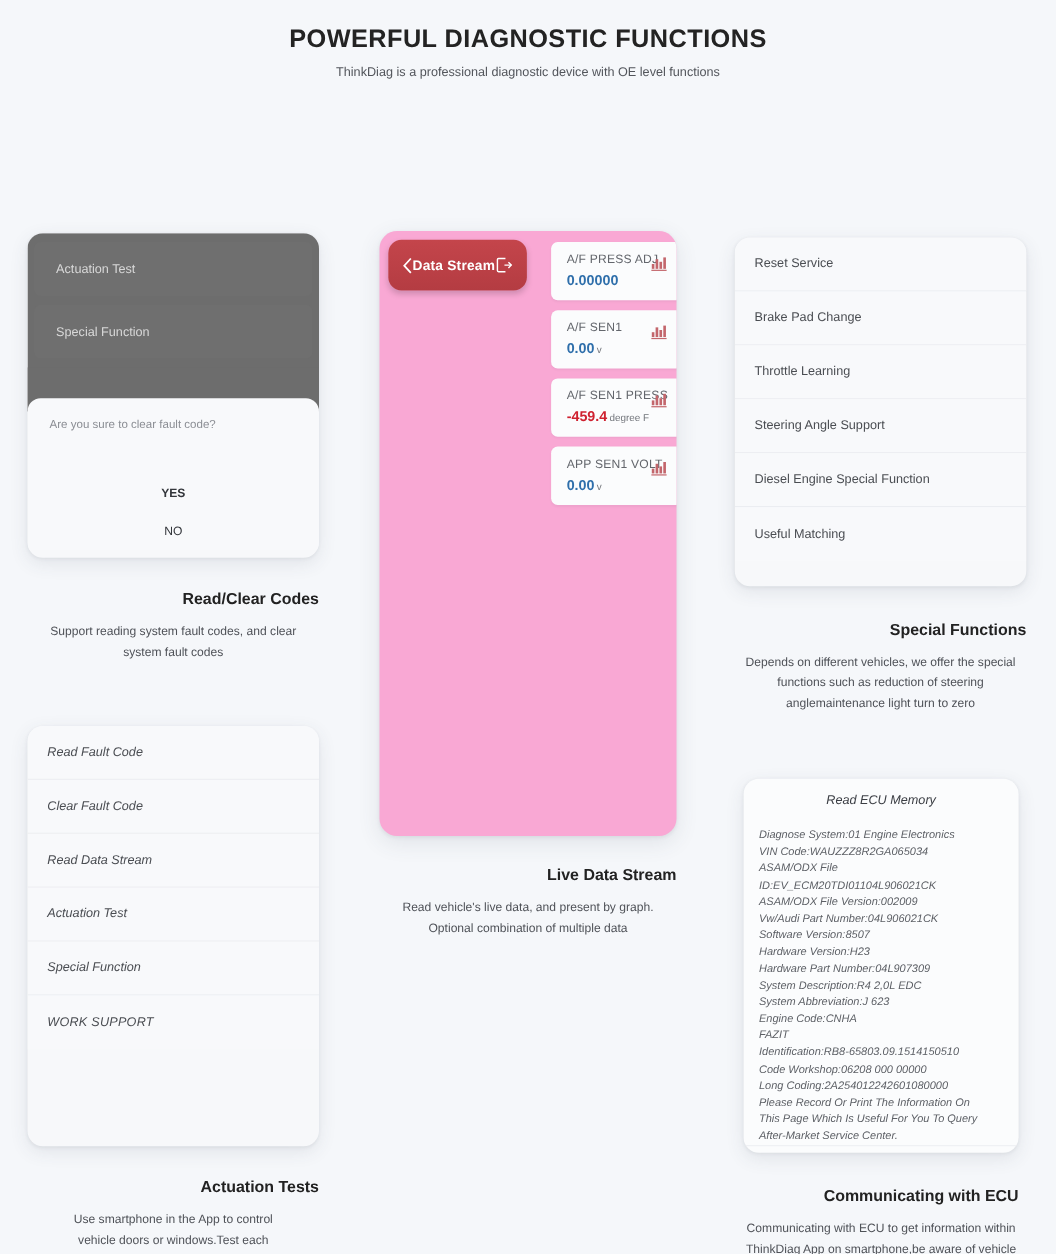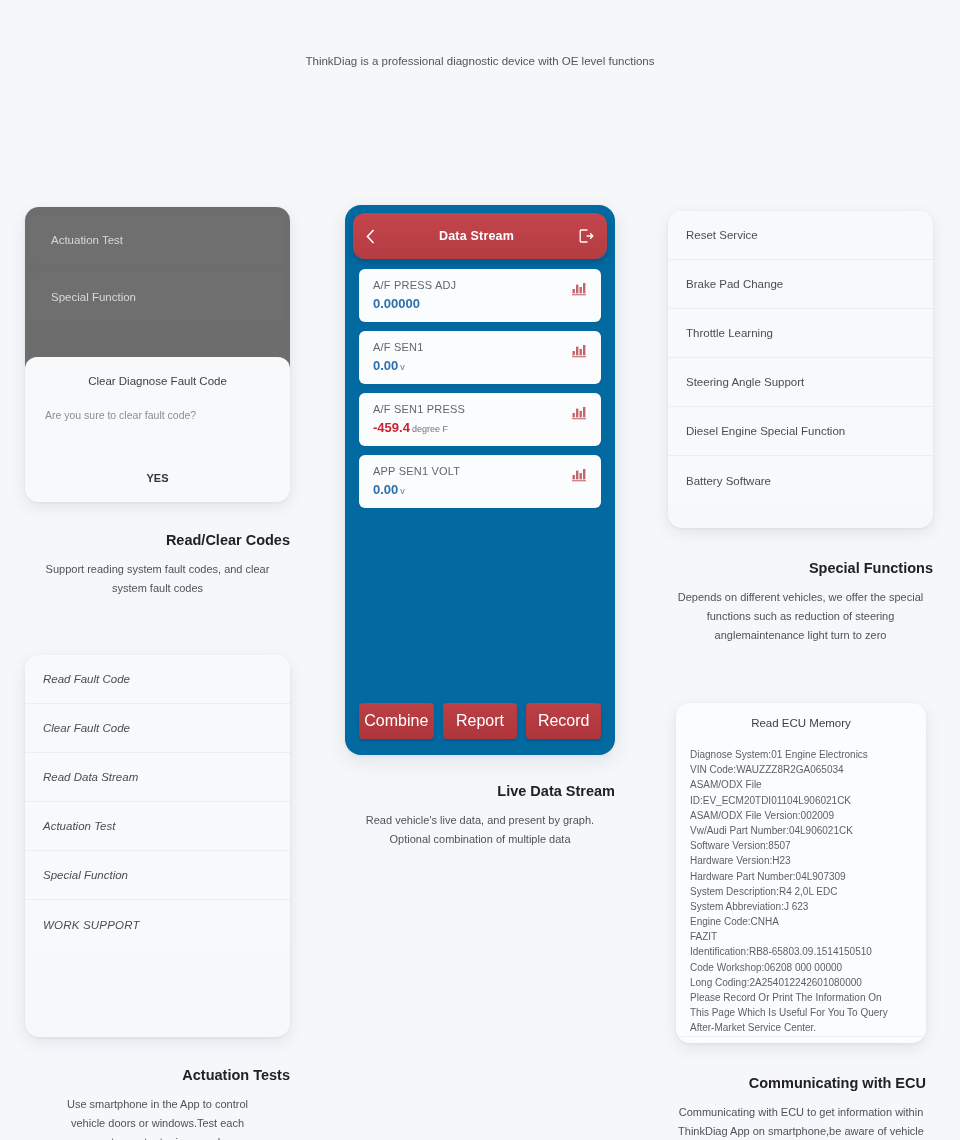--- a/index.html
+++ b/index.html
@@ -16,21 +16,21 @@
 
   
   .page-header { padding-top: 22px; text-align: center; }
   .page-title {
     font-size: 23px;
     font-weight: bold;
     letter-spacing: 0.4px;
     color: #232323;
   }
   .page-subtitle {
-    margin-top: 33px;
+    margin-top: 11px;
     font-size: 11.5px;
     color: #52555b;
     text-align: center;
   }
 
   
   .board { position: relative; width: 772px; height: 1040px; }
 
   .block { position: absolute; }
 
@@ -107,27 +107,27 @@
   }
   .caption-text {
     margin-top: 12px;
     font-size: 11px;
     line-height: 1.72;
     color: #4f5258;
   }
 
   
   .ds-phone {
-    background: #0369a1;
+    background: #f9a8d4;
     border-radius: 16px;
     box-shadow: 0 6px 20px rgba(60,70,90,0.11), 0 1px 3px rgba(60,70,90,0.07);
     overflow: hidden;
     position: relative;
     display: flex;
-    flex-direction: column;
+    flex-direction: row;
   }
   .ds-head {
     height: 46px;
     background: linear-gradient(180deg, #c4454b 0%, #b43c42 100%);
     border-radius: 12px;
     margin: 8px 8px 0 8px;
     display: flex;
     align-items: center;
     padding: 0 13px;
     color: #fff;
@@ -189,20 +189,21 @@
 
   
   .ecu-phone {
     background: #fbfcfd;
     border-radius: 14px;
     box-shadow: 0 5px 16px rgba(60,70,90,0.10), 0 1px 3px rgba(60,70,90,0.07);
     overflow: hidden;
     display: flex;
     flex-direction: column;
     padding-top: 14px;
+    font-style: italic;
   }
   .ecu-title {
     text-align: center;
     font-size: 11.5px;
     color: #3b3e44;
     padding-bottom: 18px;
   }
   .ecu-lines {
     padding: 0 14px;
     font-size: 10px;
@@ -216,34 +217,34 @@
     font-weight: bold;
     color: #33363b;
     padding: 12px 0 14px 0;
     border-top: 1px solid #eef0f3;
   }
 </style>
 </head>
 <body>
 
 <div class="page-header">
+  <div class="page-title">POWERFUL DIAGNOSTIC FUNCTIONS</div>
   <div class="page-subtitle">ThinkDiag is a professional diagnostic device with OE level functions</div>
 </div>
 
 <div class="board">
 
   <div class="block" style="left:25px; top:140px; width:265px;">
     <div class="phone" style="height:295px;">
       <div class="dim-list">
         <div class="dim-row">Actuation Test</div>
         <div class="dim-row">Special Function</div>
         <div class="dim-filler"></div>
       </div>
       <div class="dialog">
-        <div class="dialog-title">Clear Diagnose Fault Code</div>
         <div class="dialog-body">Are you sure to clear fault code?</div>
         <div class="dialog-btn primary">YES</div>
         <div class="dialog-btn">NO</div>
       </div>
     </div>
     <div class="caption" style="margin-top:30px;">
       <div class="caption-title">Read/Clear Codes</div>
       <div class="caption-text" style="padding:0 8px;">Support reading system fault codes, and clear system fault codes</div>
     </div>
   </div>
@@ -366,21 +367,21 @@
   </div>
 
   <div class="block" style="left:668px; top:144px; width:265px;">
     <div class="phone" style="height:317px;">
       <div>
         <div class="row">Reset Service</div>
         <div class="row">Brake Pad Change</div>
         <div class="row">Throttle Learning</div>
         <div class="row">Steering Angle Support</div>
         <div class="row">Diesel Engine Special Function</div>
-        <div class="row">Battery Software</div>
+        <div class="row">Useful Matching</div>
       </div>
     </div>
     <div class="caption" style="margin-top:32px;">
       <div class="caption-title">Special Functions</div>
       <div class="caption-text" style="padding:0 0px;">Depends on different vehicles, we offer the special functions such as reduction of steering anglemaintenance light turn to zero</div>
     </div>
   </div>
 
   <div class="block" style="left:676px; top:636px; width:250px;">
     <div class="ecu-phone" style="height:340px;">

